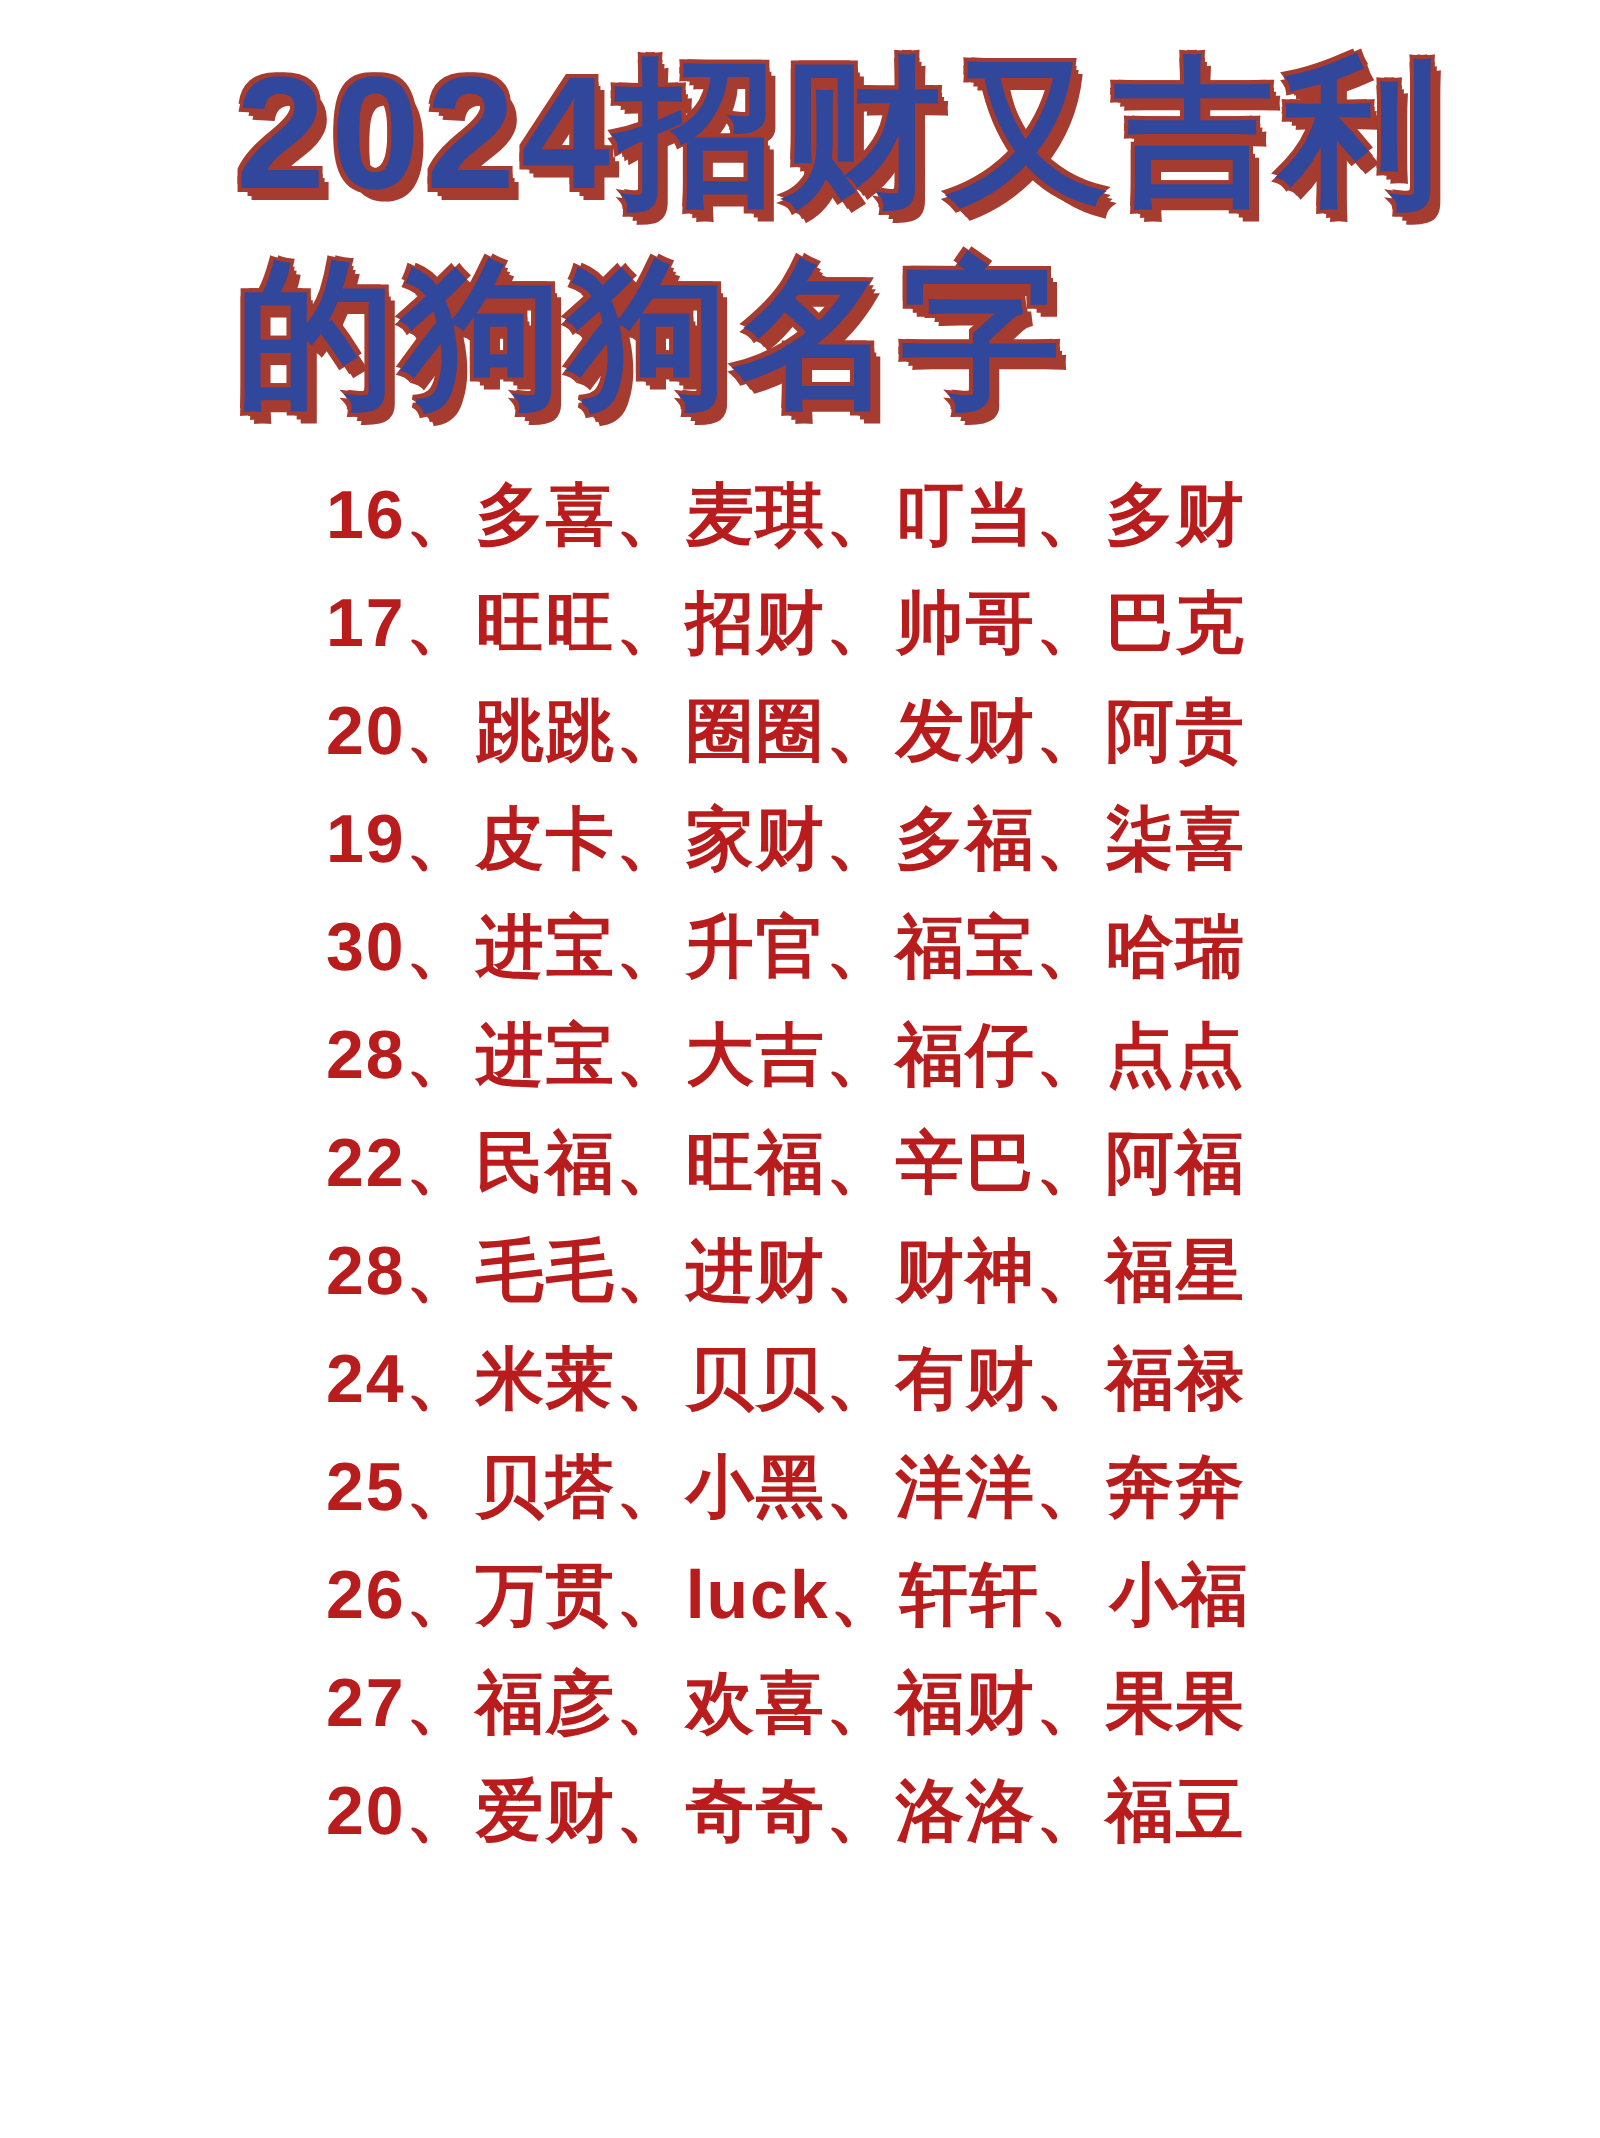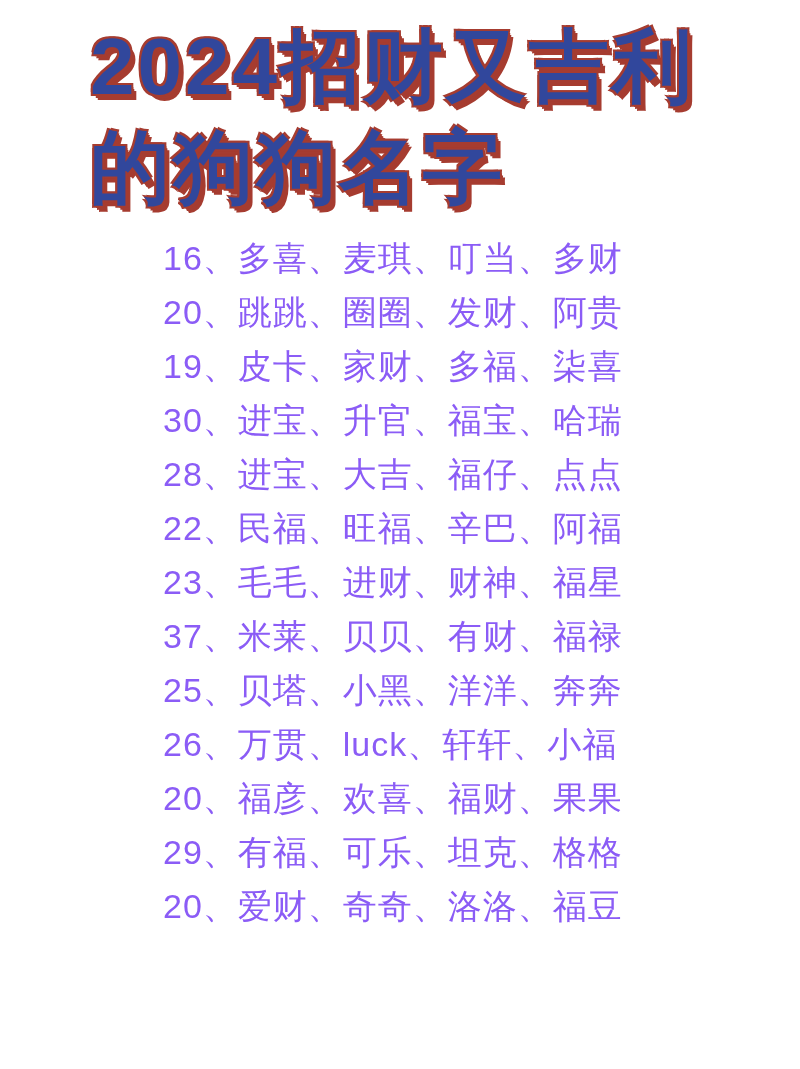--- a/index.html
+++ b/index.html
@@ -6,21 +6,21 @@
   .page {
     position: relative;
     width: 800px;
     height: 1069px;
     background: #ffffff;
     overflow: hidden;
     font-family: "Liberation Sans", sans-serif;
   }
   .title-block {
     position: absolute;
-    left: 90px;
+    left: 118px;
     top: 16px;
   }
   .title-line {
     font-size: 80px;
     font-weight: 900;
     line-height: 101px;
     letter-spacing: 3px;
     color: #31479c;
     white-space: nowrap;
     text-shadow:
@@ -34,44 +34,45 @@
   .name-list {
     position: absolute;
     left: 163px;
     top: 231px;
     width: 560px;
   }
   .name-row {
     height: 54px;
     line-height: 54px;
     font-size: 34px;
-    color: #8b5cf6;
+    color: #b91c1c;
     letter-spacing: 1px;
     white-space: nowrap;
+    font-weight: bold;
   }
 </style>
 </head>
 <body>
 
 <div class="page">
 
   <div class="title-block">
     <div class="title-line">2024招财又吉利</div>
     <div class="title-line">的狗狗名字</div>
   </div>
 
   <div class="name-list">
     <div class="name-row">16、多喜、麦琪、叮当、多财</div>
+    <div class="name-row">17、旺旺、招财、帅哥、巴克</div>
     <div class="name-row">20、跳跳、圈圈、发财、阿贵</div>
     <div class="name-row">19、皮卡、家财、多福、柒喜</div>
     <div class="name-row">30、进宝、升官、福宝、哈瑞</div>
     <div class="name-row">28、进宝、大吉、福仔、点点</div>
     <div class="name-row">22、民福、旺福、辛巴、阿福</div>
-    <div class="name-row">23、毛毛、进财、财神、福星</div>
-    <div class="name-row">37、米莱、贝贝、有财、福禄</div>
+    <div class="name-row">28、毛毛、进财、财神、福星</div>
+    <div class="name-row">24、米莱、贝贝、有财、福禄</div>
     <div class="name-row">25、贝塔、小黑、洋洋、奔奔</div>
     <div class="name-row">26、万贯、luck、轩轩、小福</div>
-    <div class="name-row">20、福彦、欢喜、福财、果果</div>
-    <div class="name-row">29、有福、可乐、坦克、格格</div>
+    <div class="name-row">27、福彦、欢喜、福财、果果</div>
     <div class="name-row">20、爱财、奇奇、洛洛、福豆</div>
   </div>
 
 </div>
 
 </body></html>

